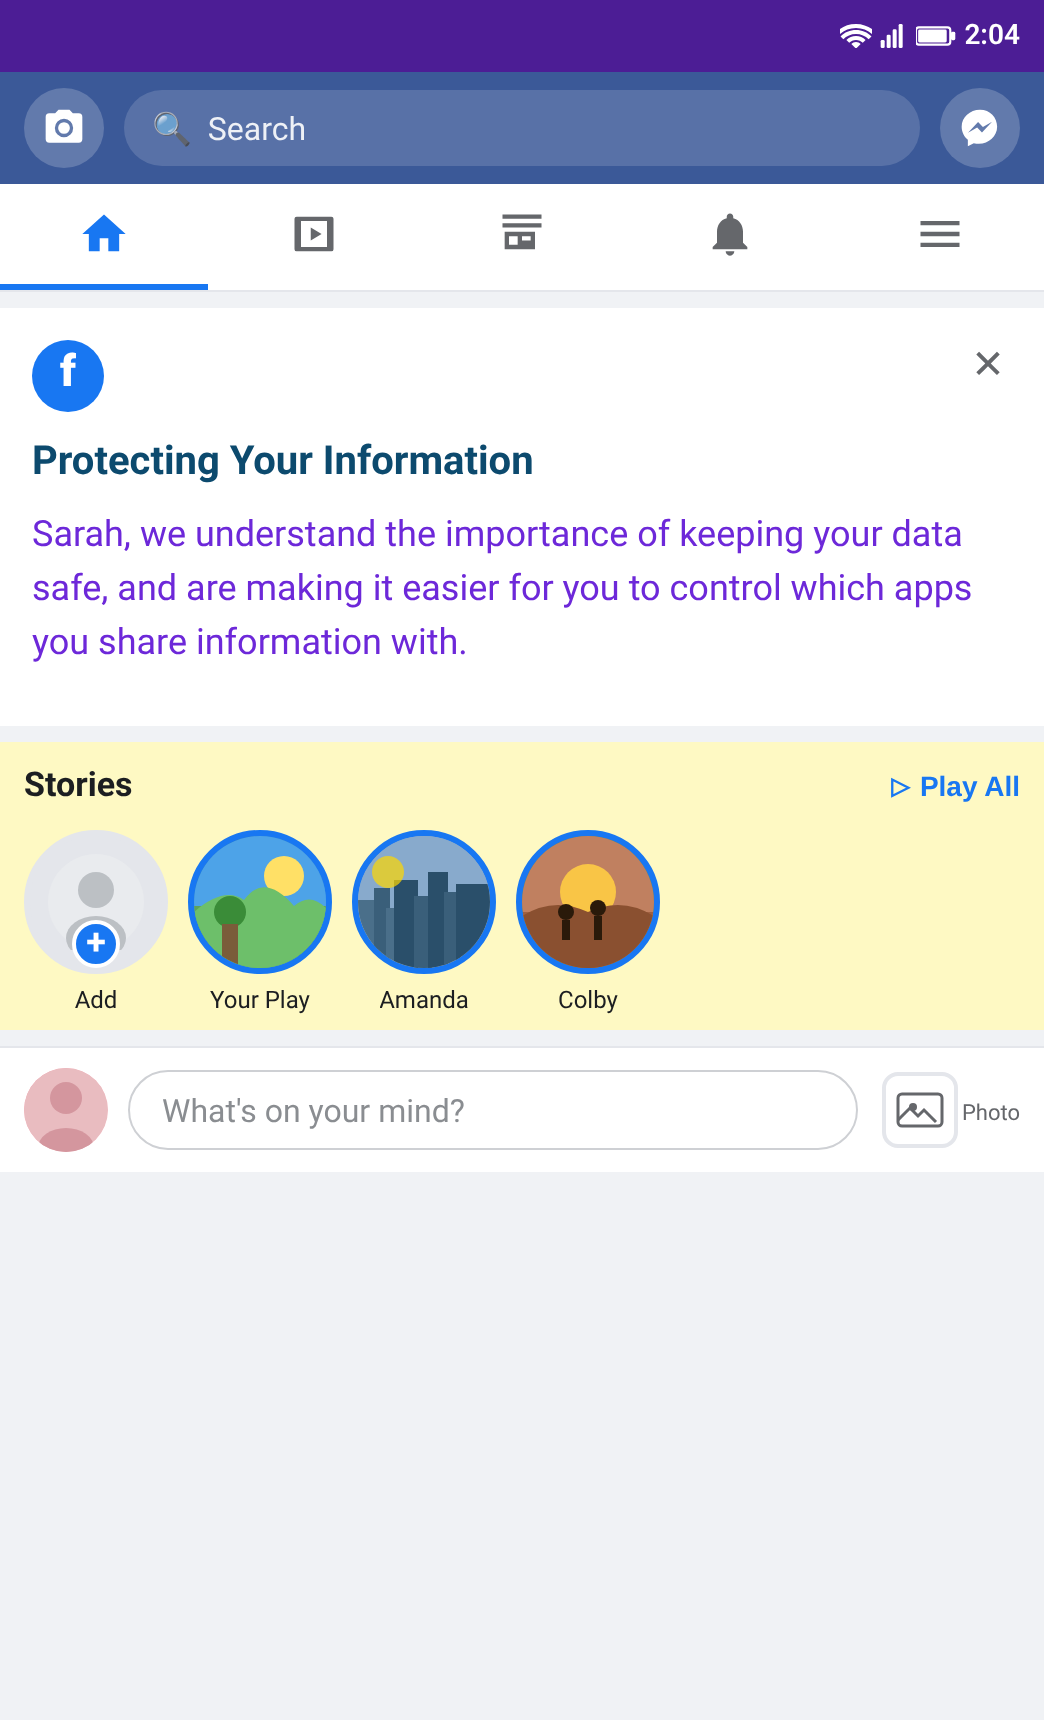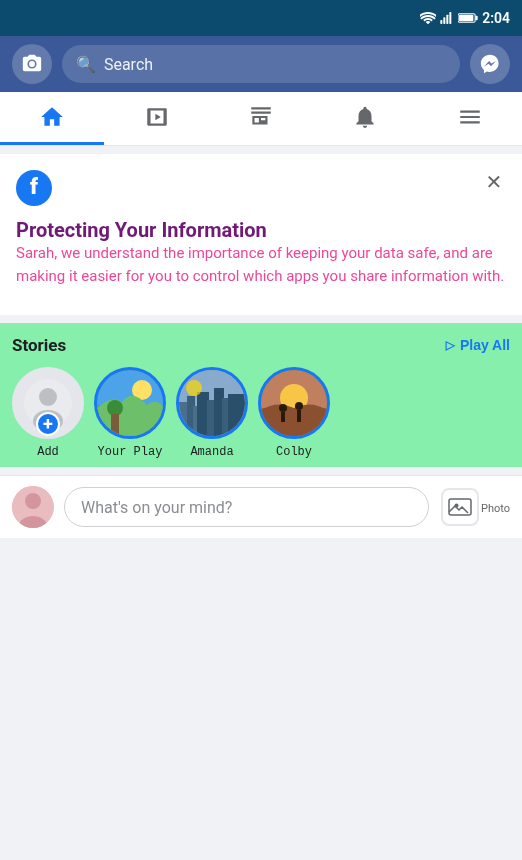--- a/index.html
+++ b/index.html
@@ -6,21 +6,21 @@
     body {
       width: 522px;
       min-height: 860px;
       font-family: -apple-system, BlinkMacSystemFont, 'Segoe UI', Roboto, Helvetica, Arial, sans-serif;
       background: #f0f2f5;
       overflow-x: hidden;
     }
 
     
     .status-bar {
-      background: #0c4a6e;
+      background: #4c1d95;
       height: 28px;
       display: flex;
       align-items: center;
       justify-content: flex-end;
       padding: 18px 12px;
       gap: 6px;
     }
     .status-icons {
       display: flex;
       align-items: center;
@@ -164,25 +164,26 @@
       cursor: pointer;
       width: 28px;
       height: 28px;
       display: flex;
       align-items: center;
       justify-content: center;
     }
     .info-title {
       font-size: 20px;
       font-weight: 700;
-      color: #701a75;
+      color: #0c4a6e;
+      margin-bottom: 12px;
     }
     .info-body {
-      font-size: 15px;
-      color: #ec4899;
+      font-size: 18px;
+      color: #6d28d9;
       line-height: 1.5;
       margin-bottom: 12px;
     }
     .go-to-btn {
       display: block;
       width: 100%;
       background: #1877f2;
       color: white;
       border: none;
       border-radius: 6px;
@@ -190,21 +191,21 @@
       font-size: 14px;
       font-weight: 700;
       letter-spacing: 0.8px;
       cursor: pointer;
       text-align: center;
       margin-top: 8px;
     }
 
     
     .stories-section {
-      background: #86efac;
+      background: #fef9c3;
       margin-top: 8px;
       padding: 12px 12px 8px;
     }
     .stories-header {
       display: flex;
       justify-content: space-between;
       align-items: center;
       margin-bottom: 12px;
     }
     .stories-title {
@@ -285,21 +286,20 @@
       line-height: 1;
     }
     .story-name {
       font-size: 12px;
       color: #1c1e21;
       text-align: center;
       max-width: 72px;
       overflow: hidden;
       text-overflow: ellipsis;
       white-space: nowrap;
-      font-family: Liberation Mono, monospace;
     }
 
     
     .post-composer {
       background: white;
       margin-top: 8px;
       padding: 10px 12px;
       display: flex;
       align-items: center;
       gap: 10px;

